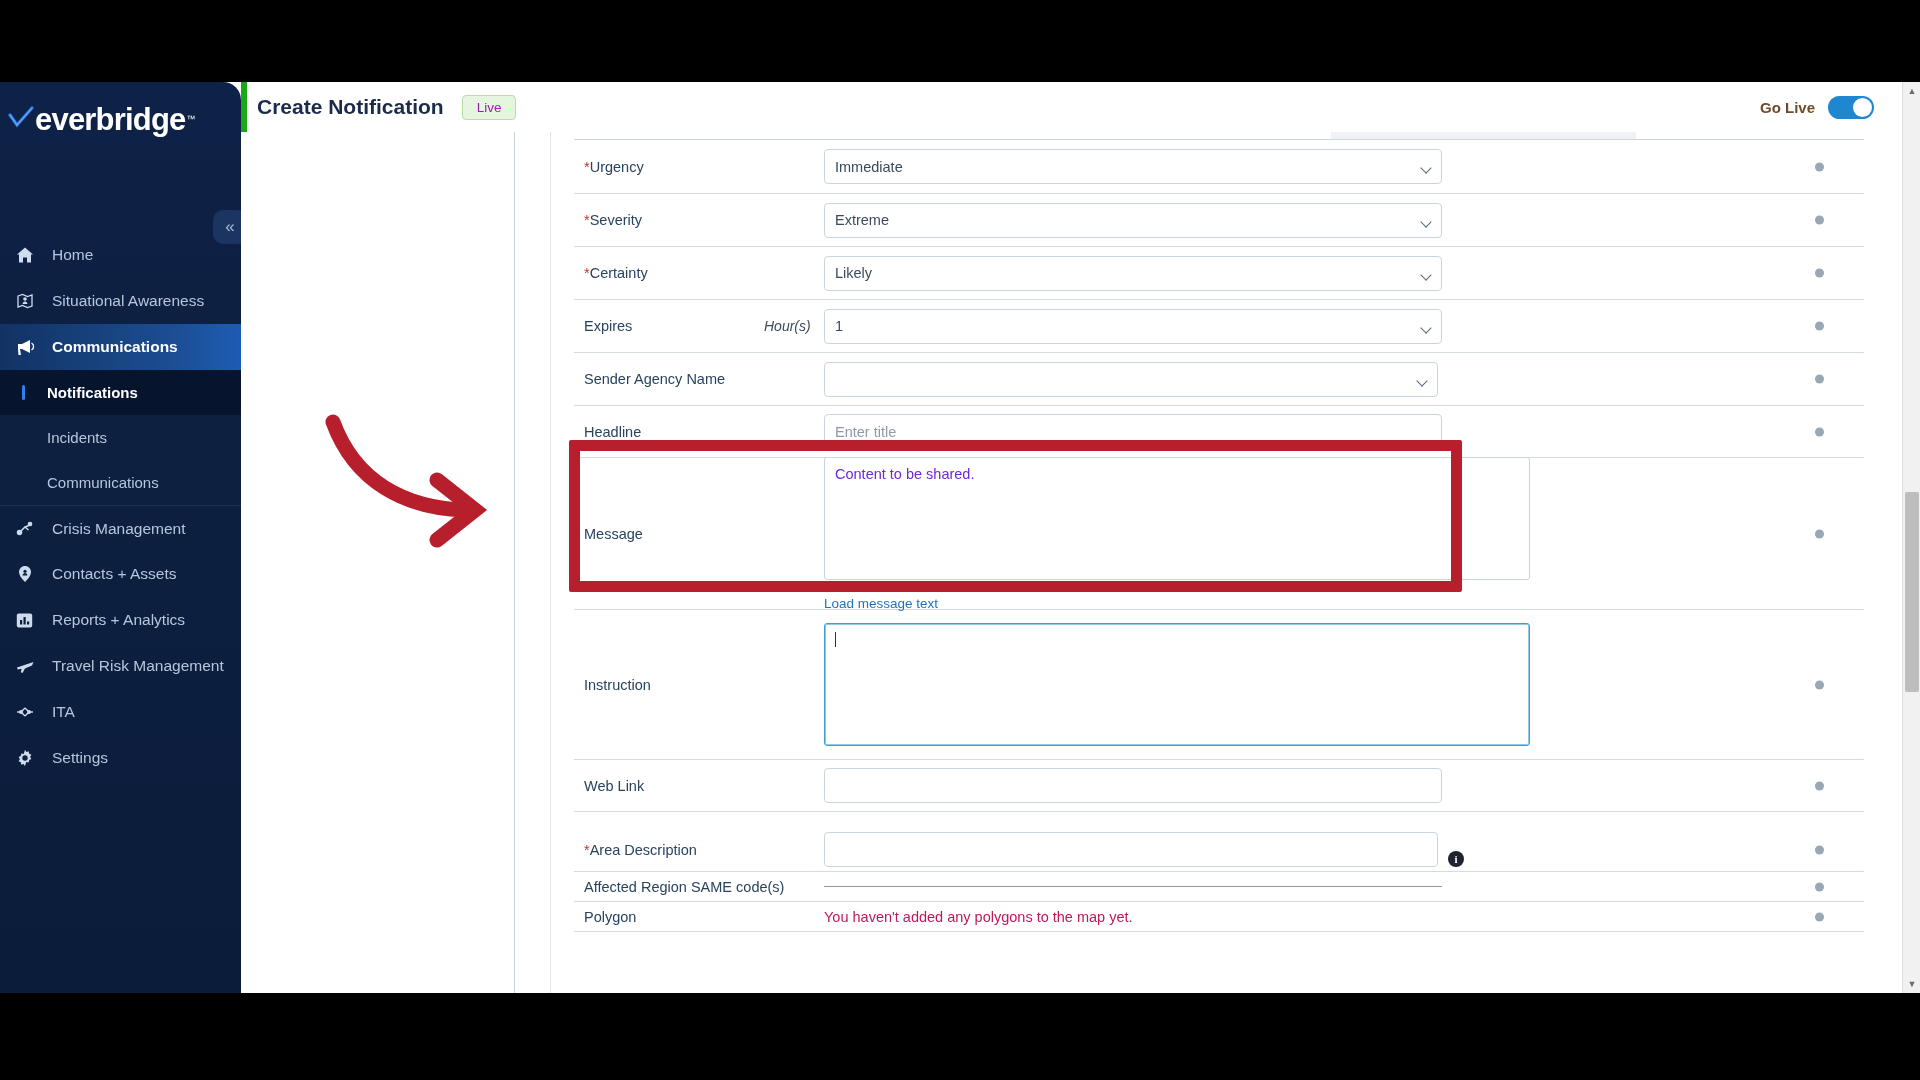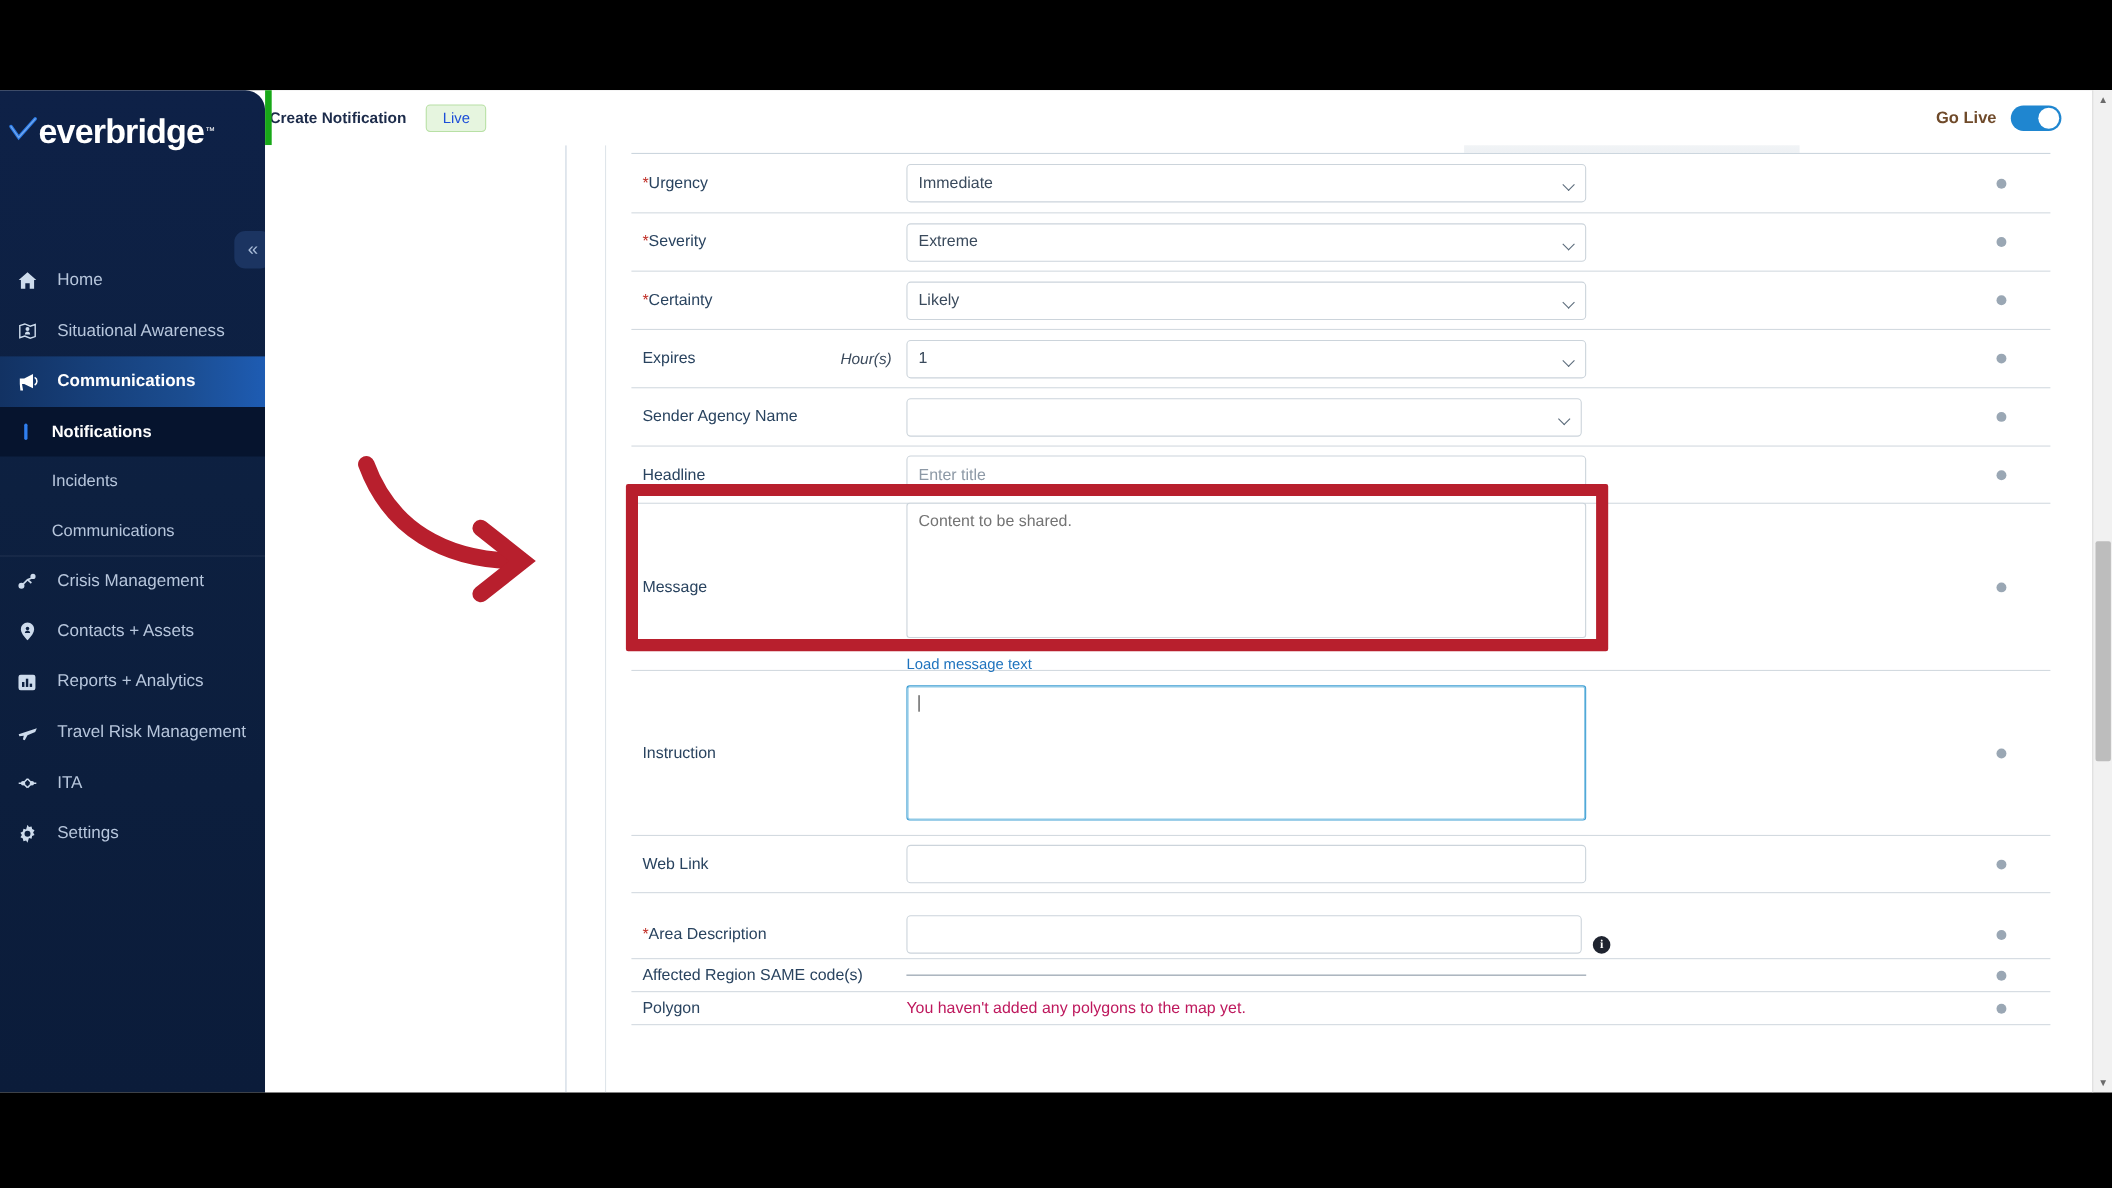--- a/index.html
+++ b/index.html
@@ -84,26 +84,26 @@
     position: absolute; left: 241px; top: 82px;
     width: 1679px; height: 50px;
     background: #fff;
     display: flex; align-items: center;
   }
   .header-green {
     position:absolute; left:241px; top:82px;
     width: 6px; height: 50px; background: #18a818;
   }
   .page-title {
-    margin-left: 4px; font-size: 14px; font-weight: bold; color: #1c2b4a;
+    margin-left: 16px; font-size: 21px; font-weight: bold; color: #1c2b4a;
   }
   .live-badge {
     margin-left: 18px;
     background: #e6f5df; border: 1px solid #b8e0a5;
-    color: #1d4ed8; font-size: 13.5px;
+    color: #a21caf; font-size: 13.5px;
     padding: 4px 14px; border-radius: 4px;
   }
   .golive-wrap {
     margin-left: auto; margin-right: 46px;
     display:flex; align-items:center; gap: 13px;
   }
   .golive-label { font-size: 15px; font-weight: bold; color:#6f4a2a; }
   .toggle {
     width: 46px; height: 23px; border-radius: 12px;
     background: #1f86d0; position: relative; cursor: pointer;
@@ -161,23 +161,23 @@
     position: relative;
   }
   .ctl.select::after {
     content: ""; position:absolute; right: 11px; top: 14px;
     width: 7px; height: 7px;
     border-left: 1.6px solid #5a6a7a; border-bottom: 1.6px solid #5a6a7a;
     transform: rotate(-45deg);
   }
   .ctl .ph { color: #8d99a6; }
   .ta {
-    width: 618px; height: 123px;
+    width: 706px; height: 123px;
     border: 1px solid #ccd4db; border-radius: 3px;
-    background:#fff; font-size: 14.5px; color:#737373;
+    background:#fff; font-size: 14.5px; color:#6d28d9;
     padding: 8px 10px; position: relative;
   }
   .ta.focused { border: 1px solid #3f9fd4; box-shadow: 0 0 0 1px #8fc9e6 inset; }
   .caret {
     display:inline-block; width:1px; height:15px; background:#333;
     vertical-align:-2px;
   }
   .hour-note {
     position:absolute; left: 190px; top: 50%; transform: translateY(-50%);
     font-size: 14px; font-style: italic; color: #3b4a5c;

